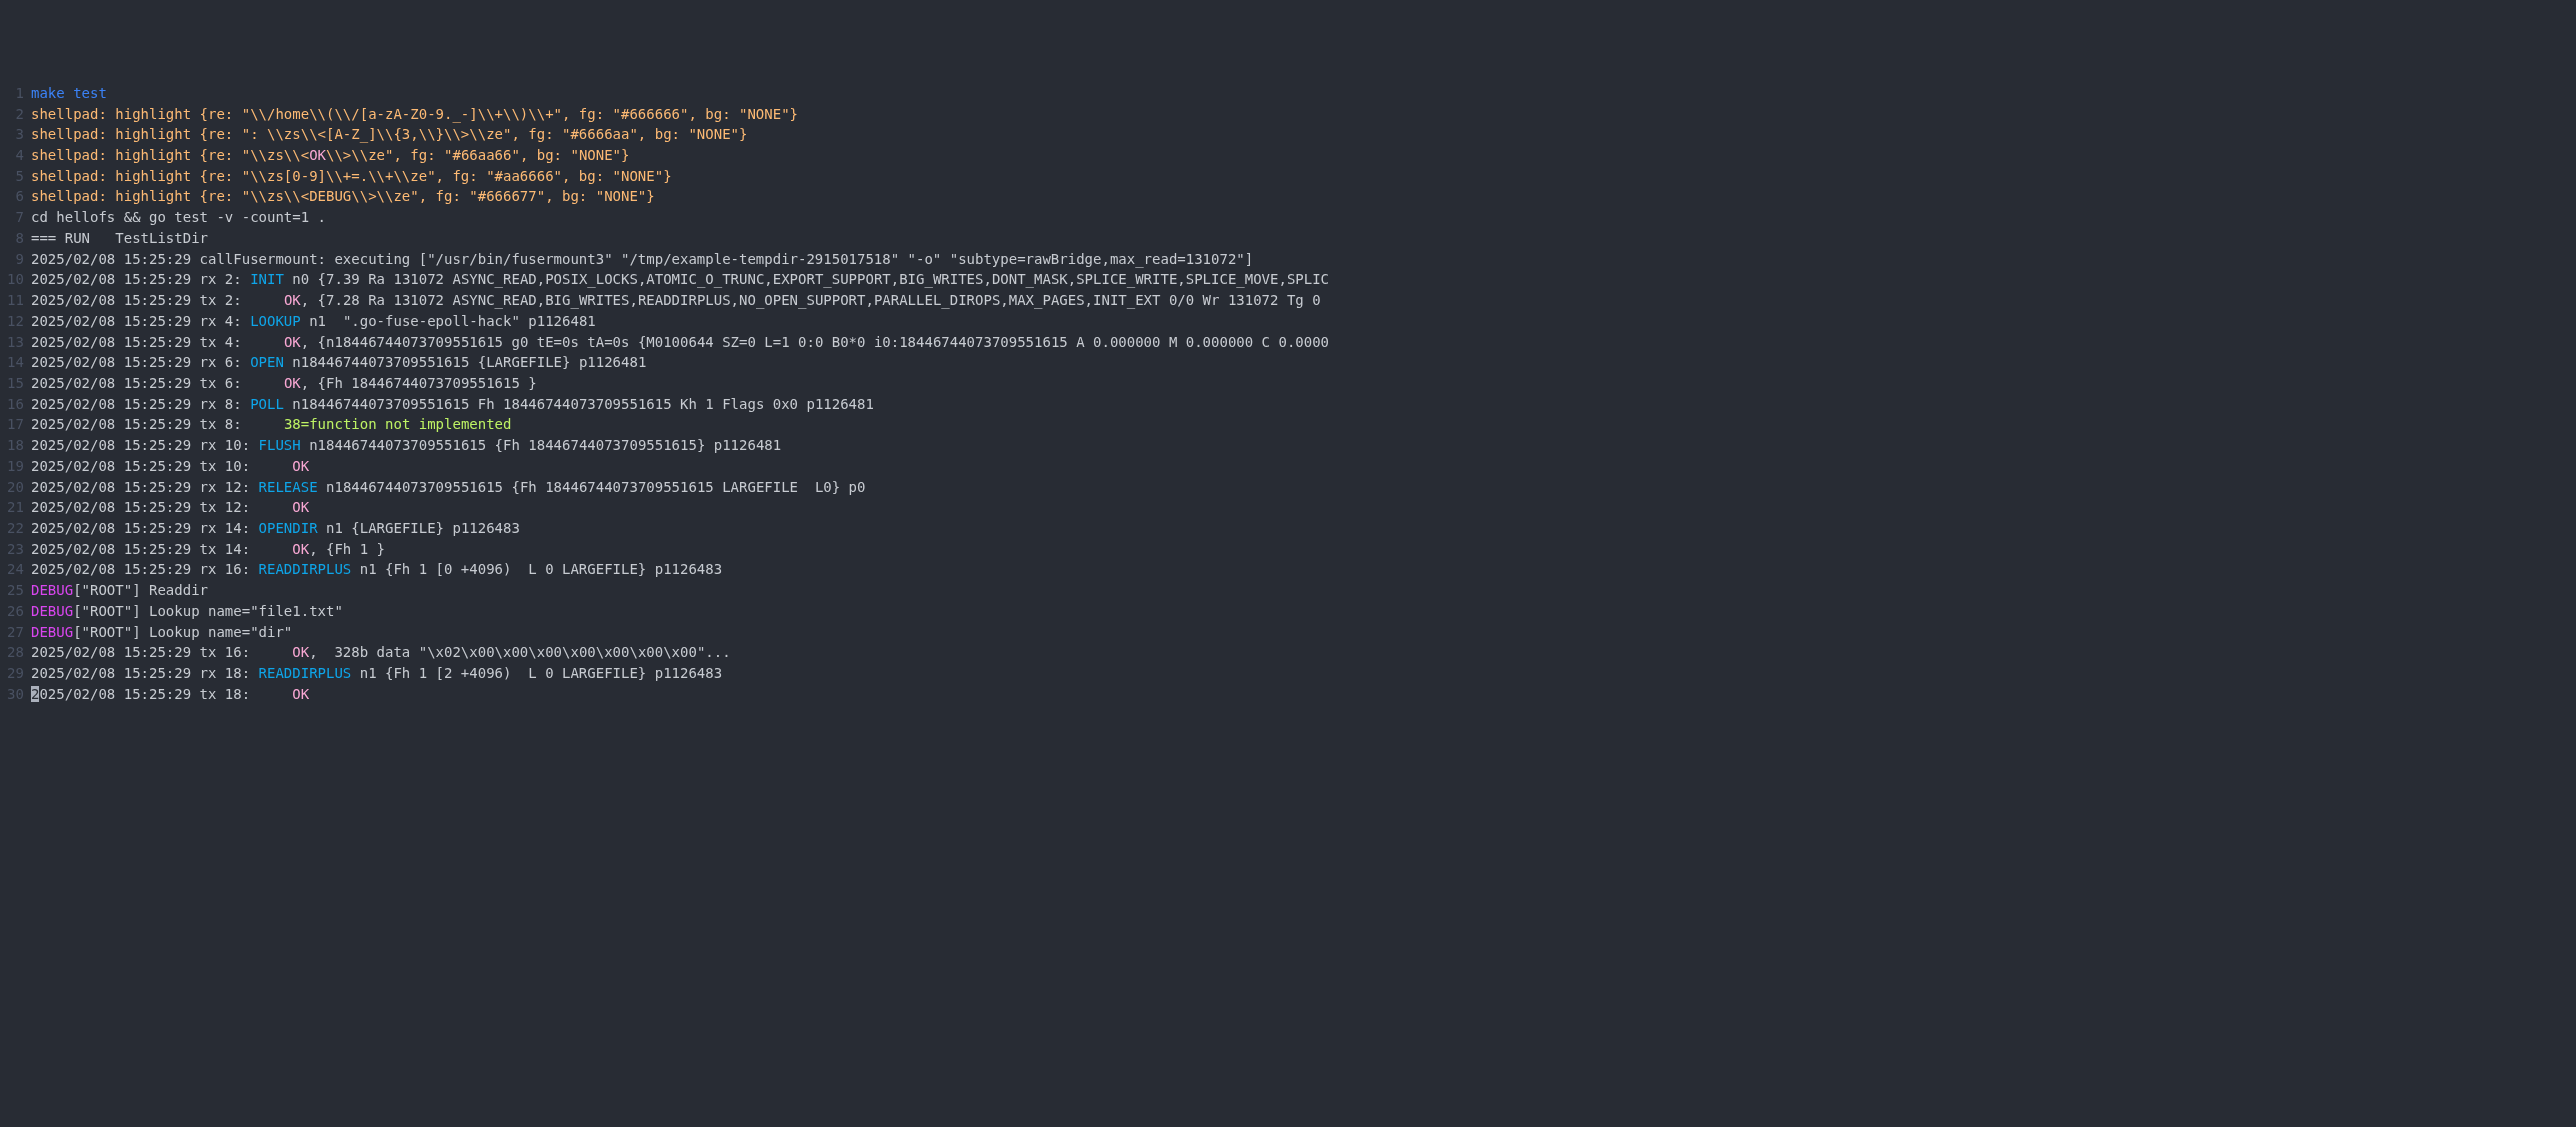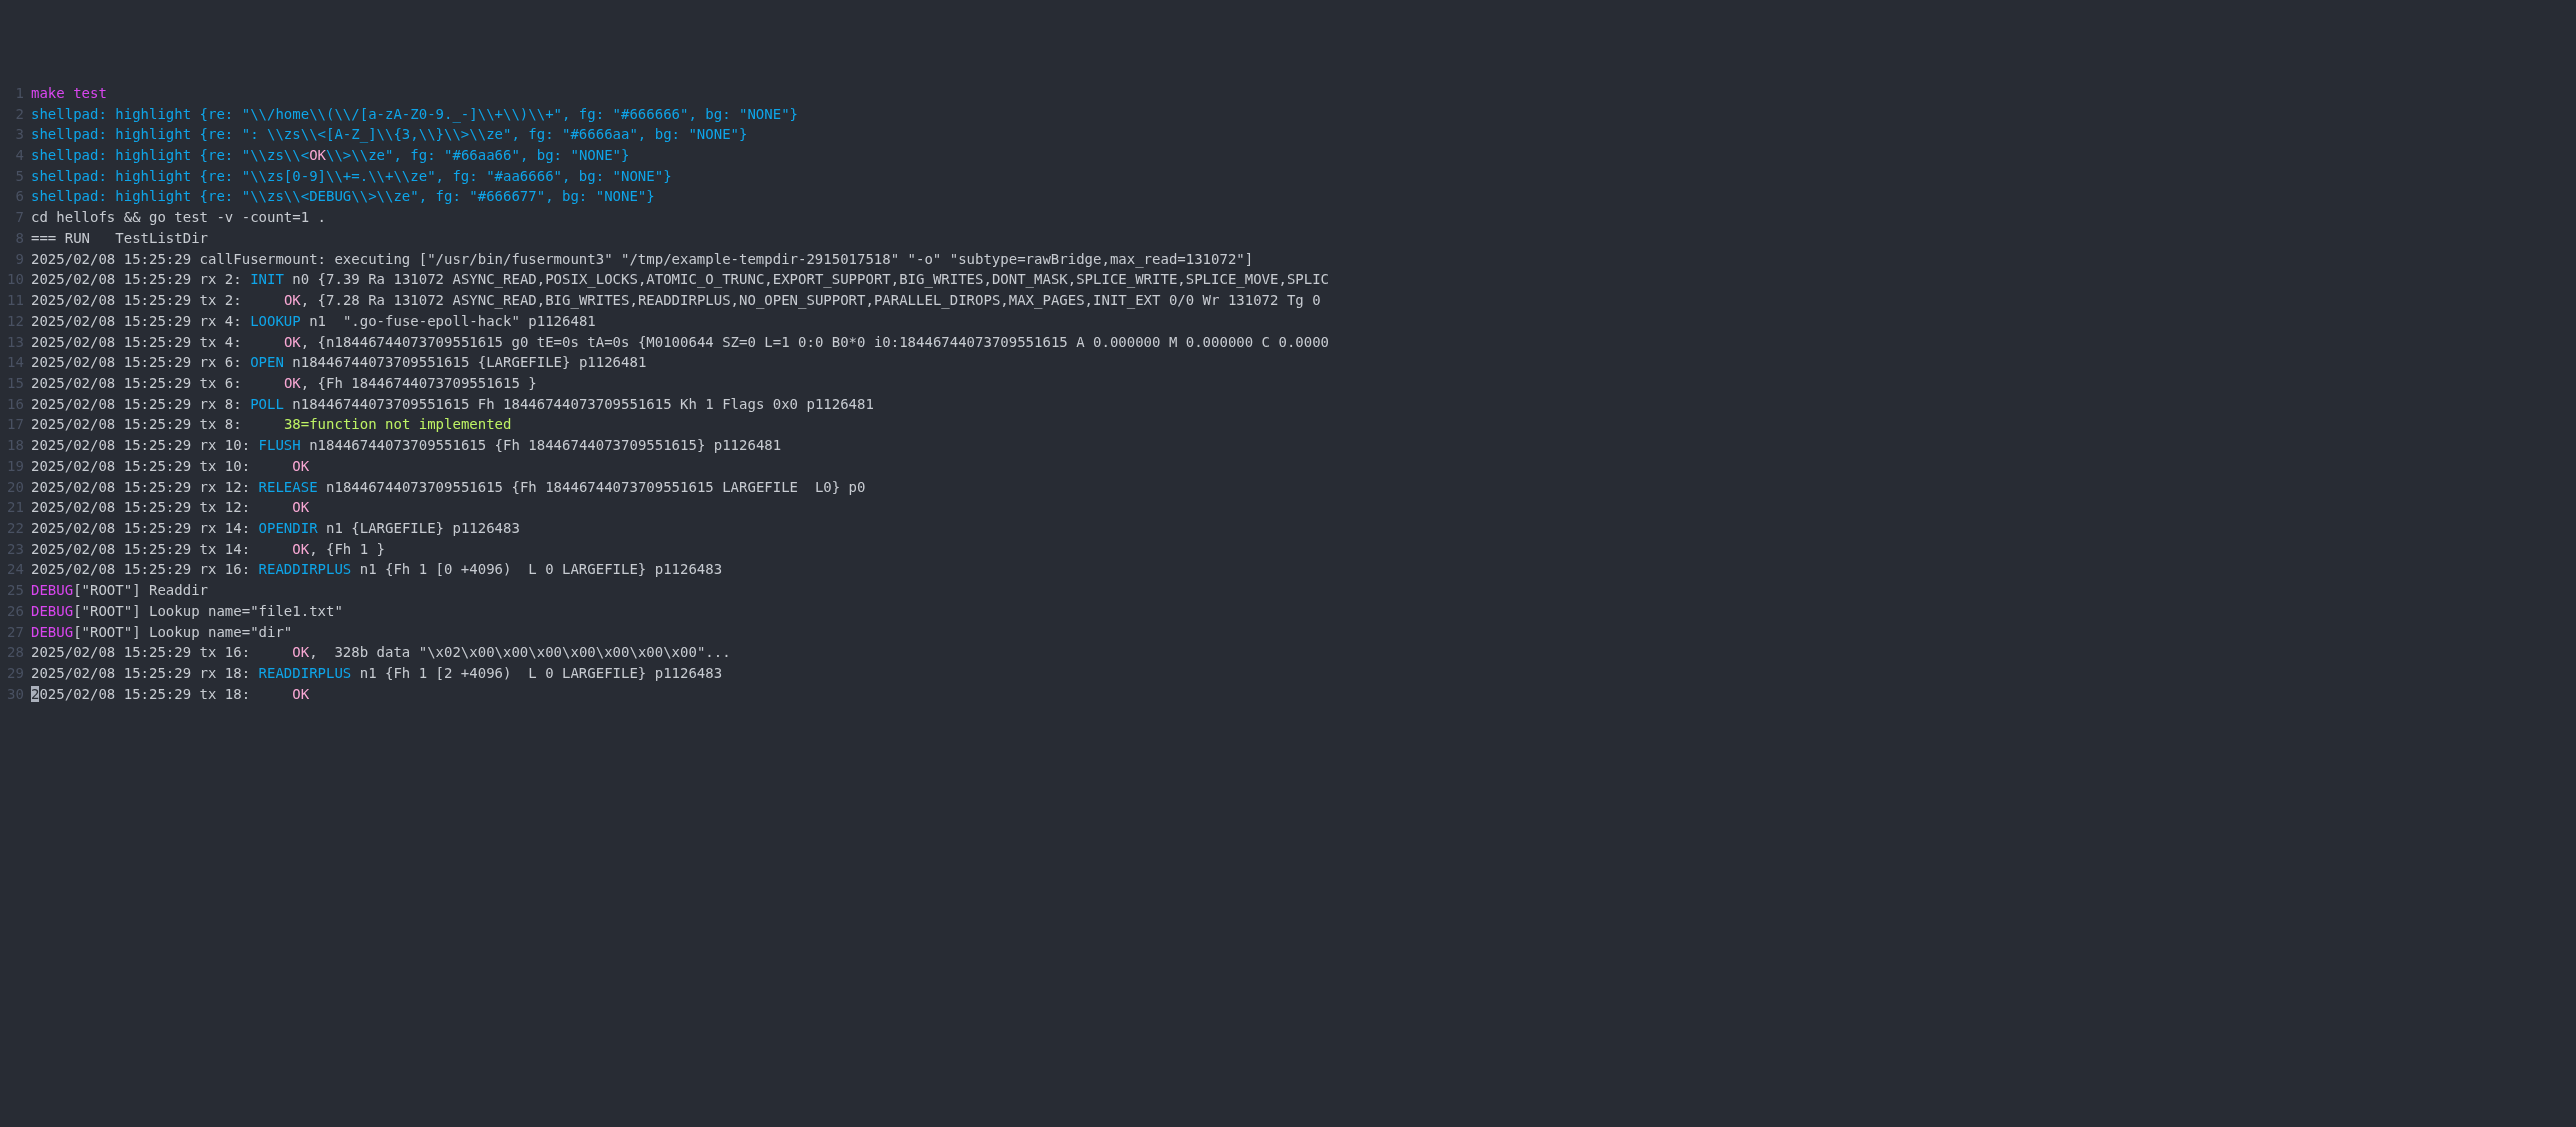--- a/index.html
+++ b/index.html
@@ -31,22 +31,22 @@
   .content {
     flex: 1;
     white-space: pre;
     overflow: hidden;
   }
   .cursor {
     background: #aab0bb;
     color: #282c34;
   }
   
-  .tk-cmd    { color: #d946ef; text-align: right; }
-  .tk-grey   { color: #0ea5e9; }
+  .tk-cmd    { color: #3b82f6; text-align: right; }
+  .tk-grey   { color: #fdba74; }
   .tk-op     { color: #0ea5e9; }
   .tk-ok     { color: #f9a8d4; }
   .tk-err    { color: #bef264; }
   .tk-debug  { color: #d946ef; }
   .tk-plain  { color: #c7cbd1; }
 </style>
 </head>
 <body>
 
 

